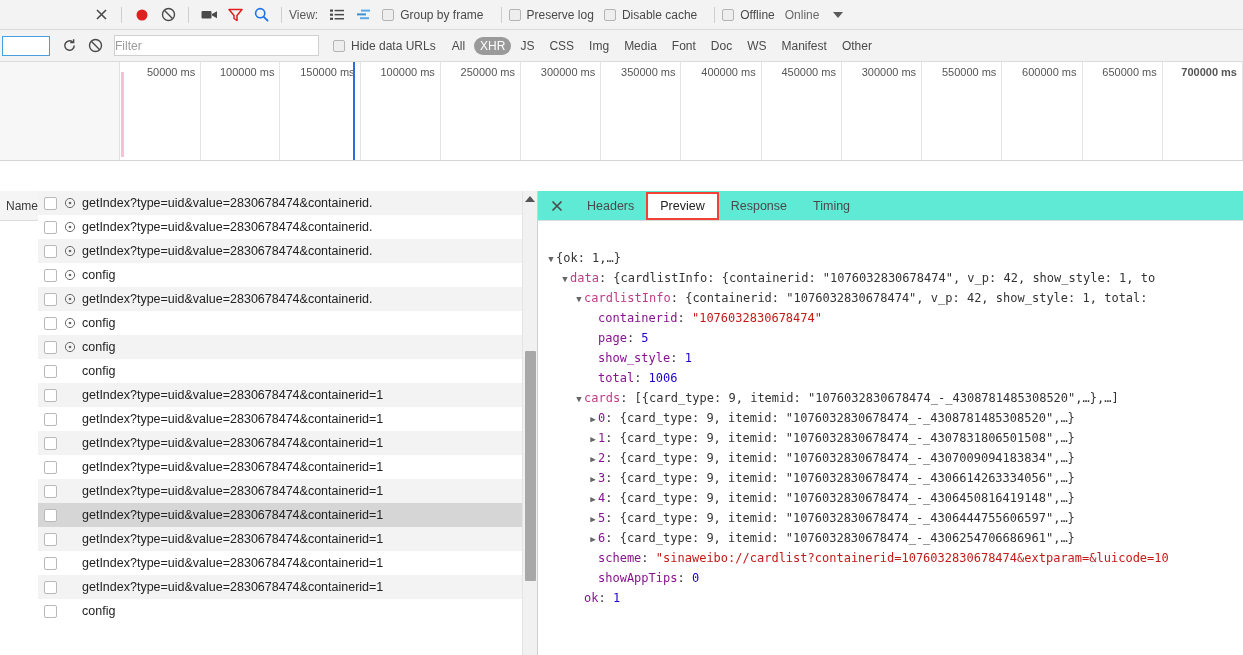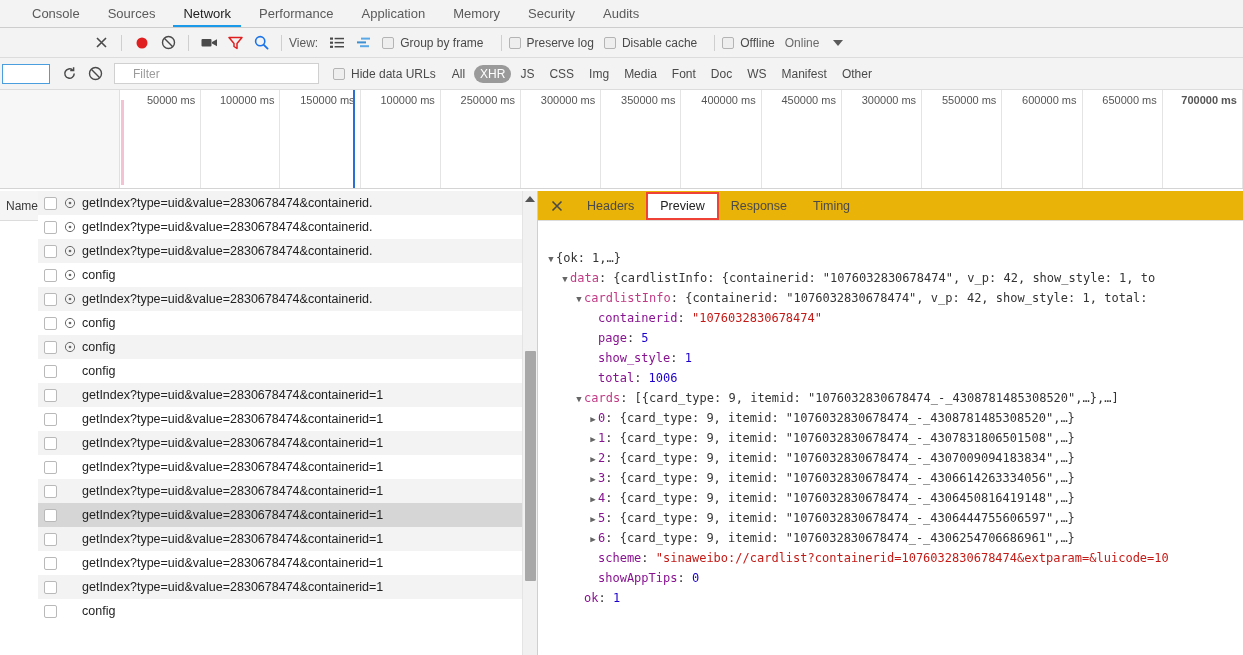--- a/index.html
+++ b/index.html
@@ -106,21 +106,21 @@
     background: #fff;
     margin-left: 2px;
     flex: 0 0 auto;
   }
   .filter-input {
     width: 205px; height: 21px;
     border: 1px solid #d0d0d0;
     background: #fff;
     font-size: 12px;
     color: #333;
-    padding: 0 18px;
+    padding: 0 0;
     outline: none;
     font-family: "Liberation Sans", sans-serif;
   }
   .filter-input::placeholder { color: #9b9b9b; }
   .ftype {
     font-size: 12px;
     color: #4a4a4a;
     padding: 2px 6px;
     border-radius: 9px;
     margin-right: 3px;
@@ -253,21 +253,21 @@
 
   
   .right-pane {
     flex: 1;
     display: flex; flex-direction: column;
     background: #fff;
     overflow: hidden;
   }
   .detail-tabs {
     height: 30px;
-    background: #eab308;
+    background: #5eead4;
     border-bottom: 1px solid #dcdcdc;
     display: flex; align-items: center;
     padding-left: 8px;
   }
   .dt-close {
     width: 22px; height: 22px;
     display: flex; align-items: center; justify-content: center;
     margin-right: 6px;
     cursor: default;
   }
@@ -311,30 +311,20 @@
   .k-str { color: #c41a16; }
   .k-num { color: #1c00cf; }
   .k-pl { color: #333; }
   .k-idx { color: #881391; }
 </style>
 </head>
 <body>
 
 <div id="app">
 
-  <div class="panel-tabs" id="panelTabs">
-      <div class="panel-tab">Console</div>
-      <div class="panel-tab">Sources</div>
-      <div class="panel-tab active">Network</div>
-      <div class="panel-tab">Performance</div>
-      <div class="panel-tab">Application</div>
-      <div class="panel-tab">Memory</div>
-      <div class="panel-tab">Security</div>
-      <div class="panel-tab">Audits</div>
-    </div>
 
   <div class="toolbar">
     <div class="tb-gap-left"></div>
 
     <div class="tb-btn">
       <svg width="13" height="13" viewBox="0 0 13 13">
           <path d="M2 2 L11 11 M11 2 L2 11" stroke="#4a4a4a" stroke-width="1.6" fill="none"></path>
         </svg>
     </div>
     <div class="sep"></div>

